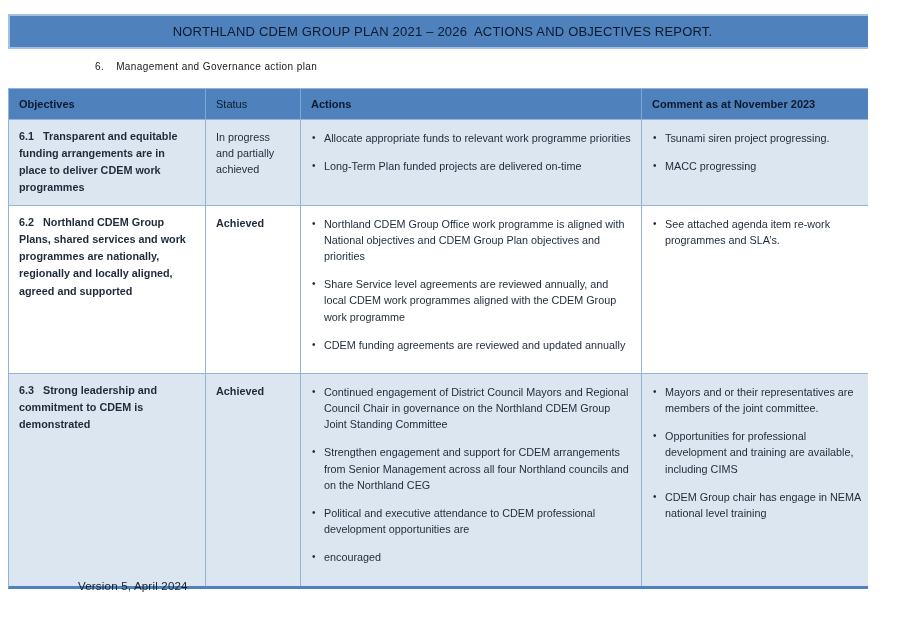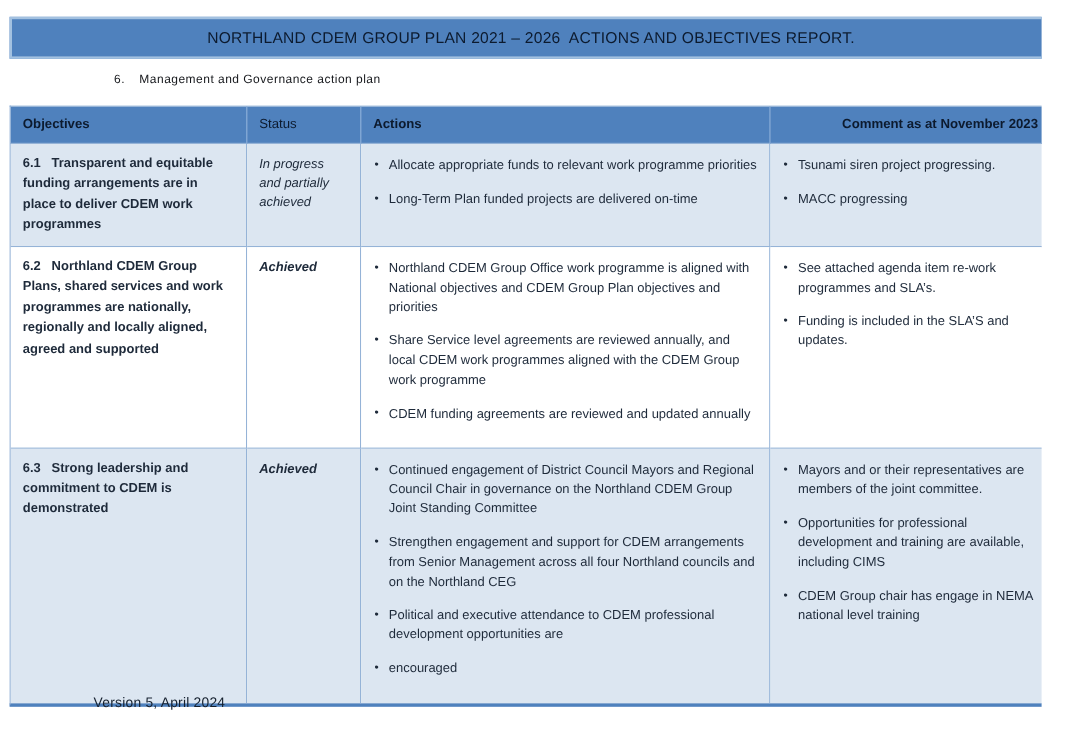--- a/index.html
+++ b/index.html
@@ -53,21 +53,21 @@
     display: grid;
     grid-template-columns: 197px 95px 341px 234px;
   }
   .td, .th {
     border-right: 1px solid #95b3d7;
     padding: 8px 10px;
     font-size: 10.8px;
     line-height: 1.5;
   }
   .td:last-child { border-right: none; }
-  .th:last-child { border-right: none; text-align: right; }
+  .th:last-child { border-right: none; }
 
   .thead .th {
     background: #4f81bd;
     color: #0c1a2e;
     font-size: 11px;
     font-weight: 700;
     padding: 7px 10px 6px 10px;
     border-right: 1px solid #7fa6d4;
     border-bottom: 1px solid #95b3d7;
   }
@@ -77,21 +77,21 @@
   .row-white .td { background: #ffffff; }
   .tr .td { border-bottom: 1px solid #95b3d7; }
   .tr:last-child .td { border-bottom: none; }
 
   .r0 .td { min-height: 70px; }
   .r1 .td { min-height: 150px; }
   .r2 .td { min-height: 209px; }
 
   .objective { font-weight: 700; line-height: 1.6; }
   .objective .onum { margin-right: 9px; }
-  .status { padding-top: 9px; font-style: italic; }
+  .status { padding-top: 9px; }
   .status.bold { font-weight: 700; }
 
   ul.bullets { list-style: none; margin: 2px 0 0 0; }
   ul.bullets li {
     position: relative;
     padding-left: 13px;
     margin-bottom: 12px;
     line-height: 1.5;
   }
   ul.bullets li::before {
@@ -159,21 +159,20 @@
       <div class="td">
         <ul class="bullets">
           <li>Northland CDEM Group Office work programme is aligned with National objectives and CDEM Group Plan objectives and priorities</li>
           <li>Share Service level agreements are reviewed annually, and local CDEM work programmes aligned with the CDEM Group work programme</li>
           <li>CDEM funding agreements are reviewed and updated annually</li>
         </ul>
       </div>
       <div class="td">
         <ul class="bullets">
           <li>See attached agenda item re-work programmes and SLA’s.</li>
-          <li>Funding is included in the SLA’S and updates.</li>
         </ul>
       </div>
     </div>
 
     <div class="tr row-light r2">
       <div class="td objective">
         <span class="onum">6.3</span><span>Strong leadership and commitment to CDEM is demonstrated</span>
       </div>
       <div class="td status bold">Achieved</div>
       <div class="td">

